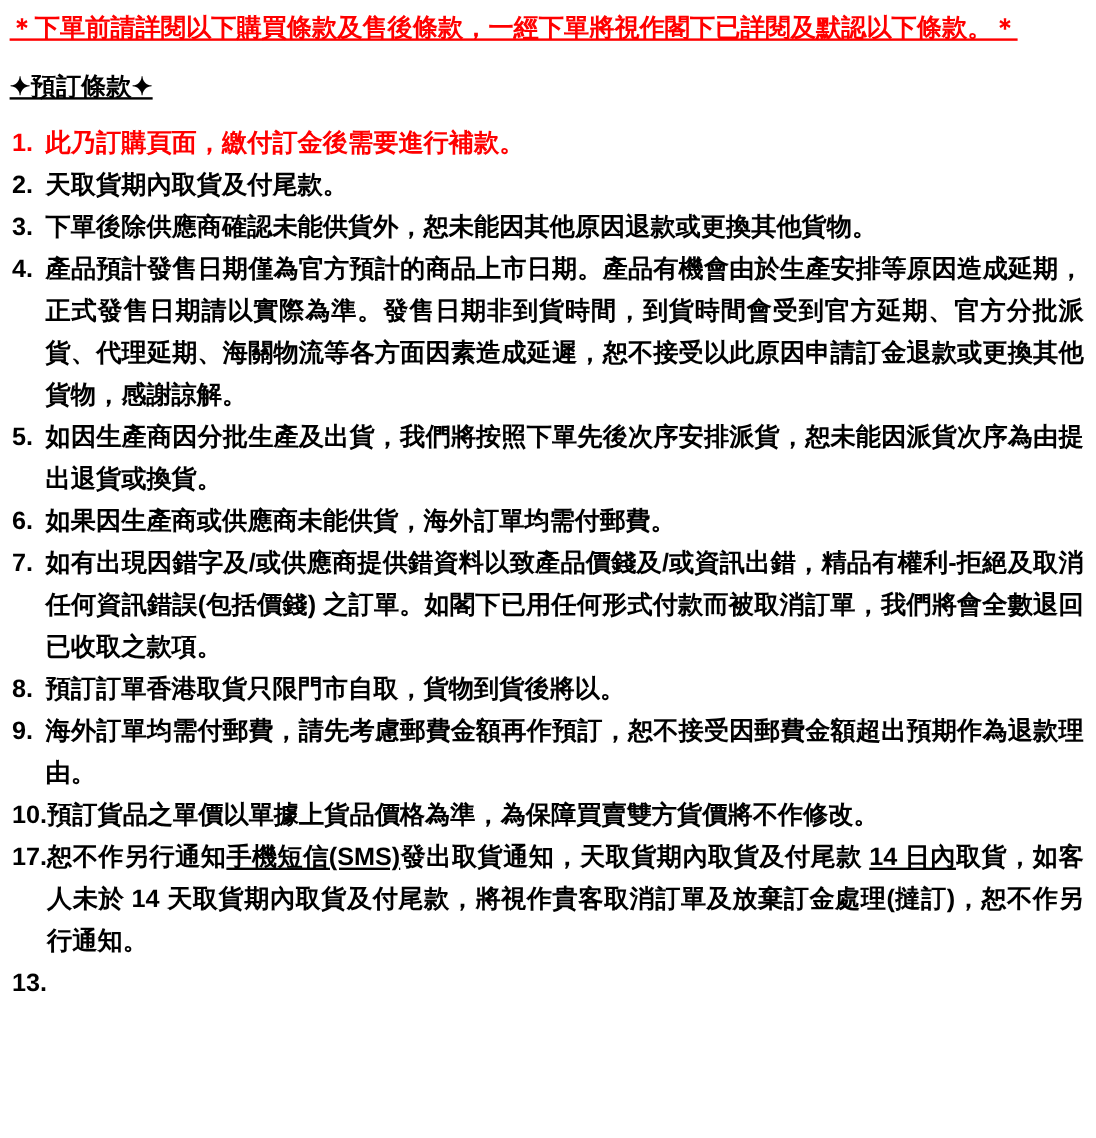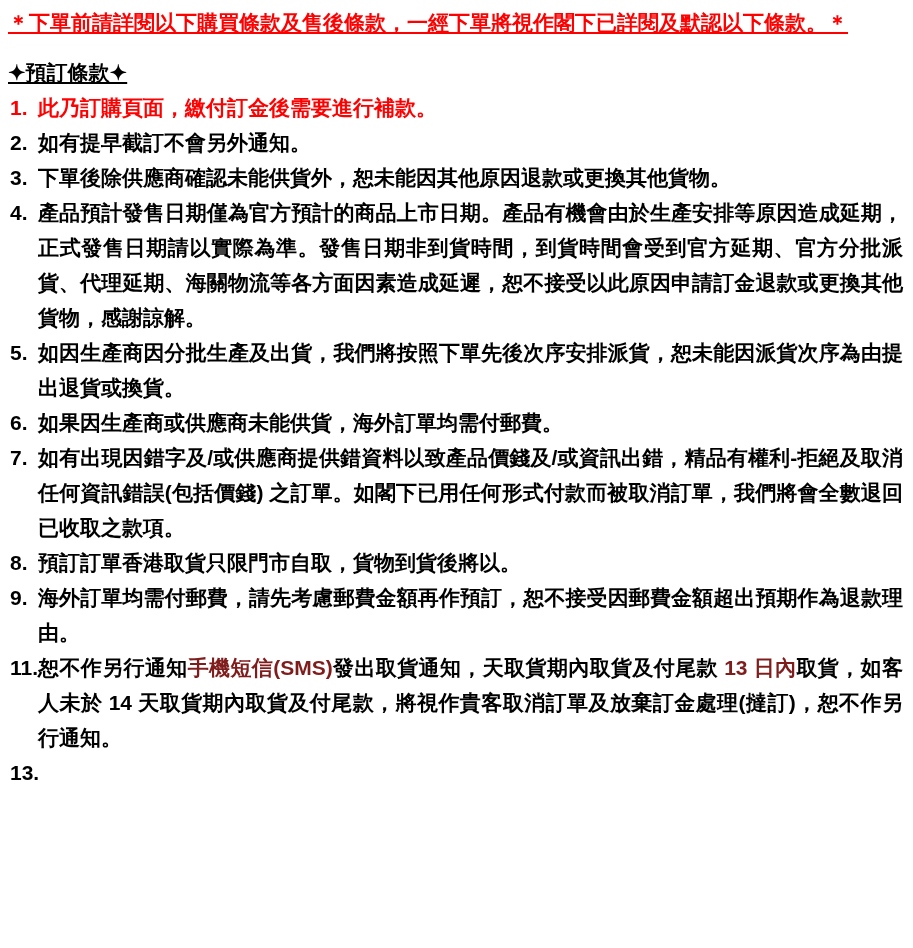--- a/index.html
+++ b/index.html
@@ -16,25 +16,25 @@
     font-family: "Liberation Sans", sans-serif;
     font-weight: 700;
     color: #000000;
     font-size: 21px;
     line-height: 35px;
   }
   .title {
     color: #ff0000;
     text-decoration: underline;
     margin-bottom: 14px;
-    font-family: Liberation Serif, serif;
   }
   .heading {
     color: #000000;
     text-decoration: underline;
+    margin-bottom: 12px;
   }
   .terms { }
   .term-row {
     display: flex;
     align-items: flex-start;
   }
   .term-row .num {
     flex: 0 0 30px;
     box-sizing: border-box;
     padding-left: 2px;
@@ -42,40 +42,41 @@
   .term-row .text {
     flex: 1 1 auto;
     text-align: justify;
   }
   .term-row.red,
   .term-row.red .text,
   .term-row.red .num {
     color: #ff0000;
   }
   .red-link {
-    color: #7f1d1d;
+    color: #000000;
+    text-decoration: underline;
     cursor: pointer;
   }
 </style>
 </head>
 <body>
 
 <div class="page">
   <div class="title">＊下單前請詳閱以下購買條款及售後條款，一經下單將視作閣下已詳閱及默認以下條款。＊</div>
 
   <div class="heading">✦預訂條款✦</div>
 
   <div class="terms" id="terms-list">
       <div class="term-row red">
         <span class="num">1.</span>
         <div class="text"><span>此乃訂購頁面，繳付訂金後需要進行補款。</span></div>
       </div>
       <div class="term-row">
         <span class="num">2.</span>
-        <div class="text"><span>如有提早截訂不會另外通知。</span></div>
+        <div class="text"><span>天取貨期內取貨及付尾款。</span></div>
       </div>
       <div class="term-row">
         <span class="num">3.</span>
         <div class="text"><span>下單後除供應商確認未能供貨外，恕未能因其他原因退款或更換其他貨物。</span></div>
       </div>
       <div class="term-row">
         <span class="num">4.</span>
         <div class="text"><span>產品預計發售日期僅為官方預計的商品上市日期。產品有機會由於生產安排等原因造成延期，正式發售日期請以實際為準。發售日期非到貨時間，到貨時間會受到官方延期、官方分批派貨、代理延期、海關物流等各方面因素造成延遲，恕不接受以此原因申請訂金退款或更換其他貨物，感謝諒解。</span></div>
       </div>
       <div class="term-row">
@@ -92,21 +93,25 @@
       </div>
       <div class="term-row">
         <span class="num">8.</span>
         <div class="text"><span>預訂訂單香港取貨只限門市自取，貨物到貨後將以。</span></div>
       </div>
       <div class="term-row">
         <span class="num">9.</span>
         <div class="text"><span>海外訂單均需付郵費，請先考慮郵費金額再作預訂，恕不接受因郵費金額超出預期作為退款理由。</span></div>
       </div>
       <div class="term-row">
-        <span class="num">11.</span>
-        <div class="text"><span>恕不作另行通知</span><span class="red-link">手機短信(SMS)</span><span>發出取貨通知，天取貨期內取貨及付尾款 </span><span class="red-link">13 日內</span><span>取貨，如客人未於 14 天取貨期內取貨及付尾款，將視作貴客取消訂單及放棄訂金處理(撻訂)，恕不作另行通知。</span></div>
+        <span class="num">10.</span>
+        <div class="text"><span>預訂貨品之單價以單據上貨品價格為準，為保障買賣雙方貨價將不作修改。</span></div>
+      </div>
+      <div class="term-row">
+        <span class="num">17.</span>
+        <div class="text"><span>恕不作另行通知</span><span class="red-link">手機短信(SMS)</span><span>發出取貨通知，天取貨期內取貨及付尾款 </span><span class="red-link">14 日內</span><span>取貨，如客人未於 14 天取貨期內取貨及付尾款，將視作貴客取消訂單及放棄訂金處理(撻訂)，恕不作另行通知。</span></div>
       </div>
       <div class="term-row">
         <span class="num">13.</span>
         <div class="text"></div>
       </div>
     </div>
 </div>
 
 </body></html>

